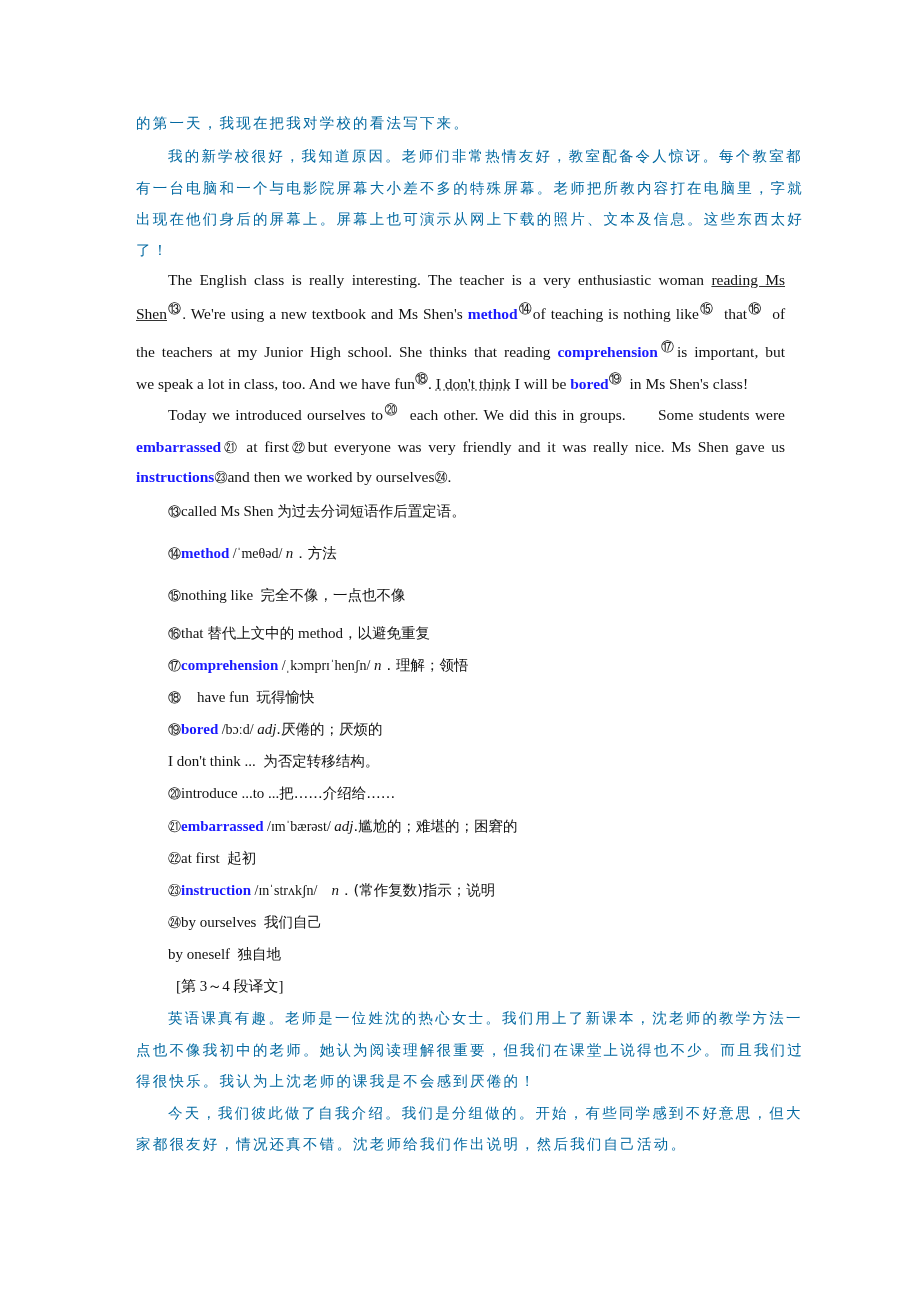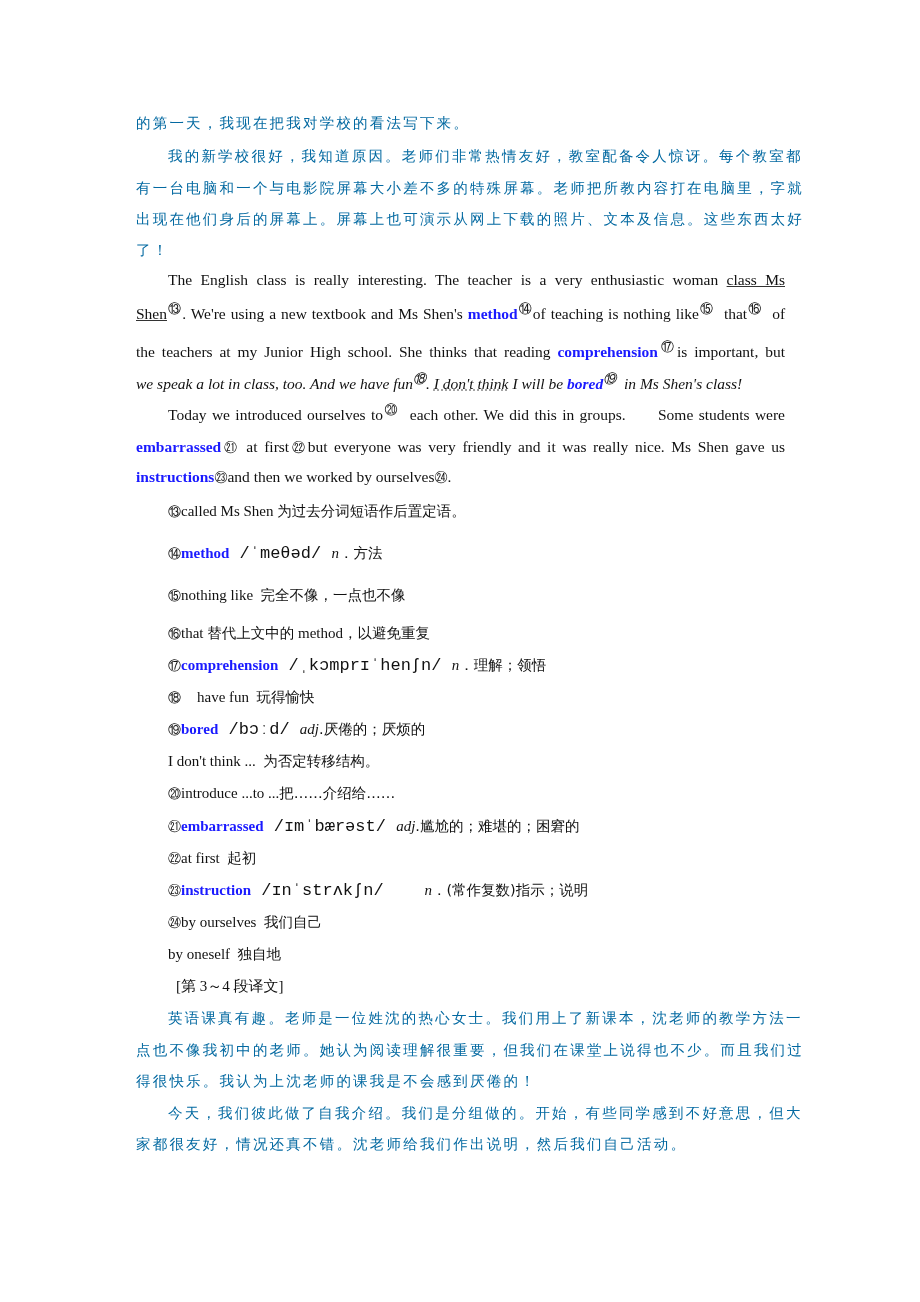--- a/index.html
+++ b/index.html
@@ -63,22 +63,22 @@
     }
     .note {
       left: 32px;
       font-size: 15px;
     }
     .note .cn {
       font-family: "DejaVu Sans", sans-serif;
       font-size: 14.5px;
     }
     .phon {
-      font-family: Liberation Mono, monospace;
-      font-size: 17px;
+      font-family: Liberation Serif, serif;
+      font-size: 14px;
     }
     .ital {
       font-style: italic;
     }
     .circ {
       font-family: "DejaVu Sans", sans-serif;
       font-size: 13px;
     }
   </style>
 </head>
@@ -86,27 +86,27 @@
 
 <div class="page">
 
   <div class="line zh" style="top:113px;">的第一天，我现在把我对学校的看法写下来。</div>
 
   <div class="line zh just" style="top:146px; text-indent:32px;">我的新学校很好，我知道原因。老师们非常热情友好，教室配备令人惊讶。每个教室都</div>
   <div class="line zh just" style="top:178px;">有一台电脑和一个与电影院屏幕大小差不多的特殊屏幕。老师把所教内容打在电脑里，字就</div>
   <div class="line zh just" style="top:209px;">出现在他们身后的屏幕上。屏幕上也可演示从网上下载的照片、文本及信息。这些东西太好</div>
   <div class="line zh" style="top:240px;">了！</div>
 
-  <div class="line en just" style="top:270px; text-indent:32px;"><span>The English class is really interesting. The teacher is a very enthusiastic woman </span><span class="ul">class Ms</span></div>
+  <div class="line en just" style="top:270px; text-indent:32px;"><span>The English class is really interesting. The teacher is a very enthusiastic woman </span><span class="ul">reading Ms</span></div>
 
   <div class="line en just" style="top:304px;"><span class="ul">Shen</span><span class="sup circ">⑬</span><span>. We're using a new textbook and Ms Shen's </span><span class="kw">method</span><span class="sup circ">⑭</span><span>of teaching is nothing like</span><span class="sup circ">⑮</span><span style="white-space:pre;">  that</span><span class="sup circ">⑯</span><span style="white-space:pre;">  of</span></div>
 
   <div class="line en just" style="top:342px;"><span>the teachers at my Junior High school. She thinks that reading </span><span class="kw">comprehension</span><span class="sup circ">⑰</span><span>is important, but</span></div>
 
-  <div class="line en" style="top:374px;font-style:italic;"><span>we speak a lot in class, too. And we have fun</span><span class="sup circ">⑱</span><span style="white-space:pre;">. </span><span class="ul-dot">I don't think</span><span style="white-space:pre;"> I will be </span><span class="kw">bored</span><span class="sup circ">⑲</span><span style="white-space:pre;">  in Ms Shen's class!</span></div>
+  <div class="line en" style="top:374px;"><span>we speak a lot in class, too. And we have fun</span><span class="sup circ">⑱</span><span style="white-space:pre;">. </span><span class="ul-dot">I don't think</span><span style="white-space:pre;"> I will be </span><span class="kw">bored</span><span class="sup circ">⑲</span><span style="white-space:pre;">  in Ms Shen's class!</span></div>
 
   <div class="line en just" style="top:405px; text-indent:32px;"><span>Today we introduced ourselves to</span><span class="sup circ">⑳</span><span style="white-space:pre;">  each other. We did this in groups.      Some students were</span></div>
 
   <div class="line en just" style="top:437px;"><span class="kw">embarrassed</span><span class="circ">㉑</span><span style="white-space:pre;"> at first</span><span class="circ">㉒</span><span>but everyone was very friendly and it was really nice. Ms Shen gave us</span></div>
 
   <div class="line en" style="top:467px;"><span class="kw">instructions</span><span class="circ">㉓</span><span>and then we worked by ourselves</span><span class="circ">㉔</span><span>.</span></div>
 
   <div class="line note" style="top:501px;"><span class="circ">⑬</span><span style="white-space:pre;">called Ms Shen </span><span class="cn">为过去分词短语作后置定语。</span></div>
 
   <div class="line note" style="top:543px;"><span class="circ">⑭</span><span class="kw">method</span><span class="phon" style="white-space:pre;"> /ˈmeθəd/ </span><span class="ital">n</span><span class="cn">．方法</span></div>

